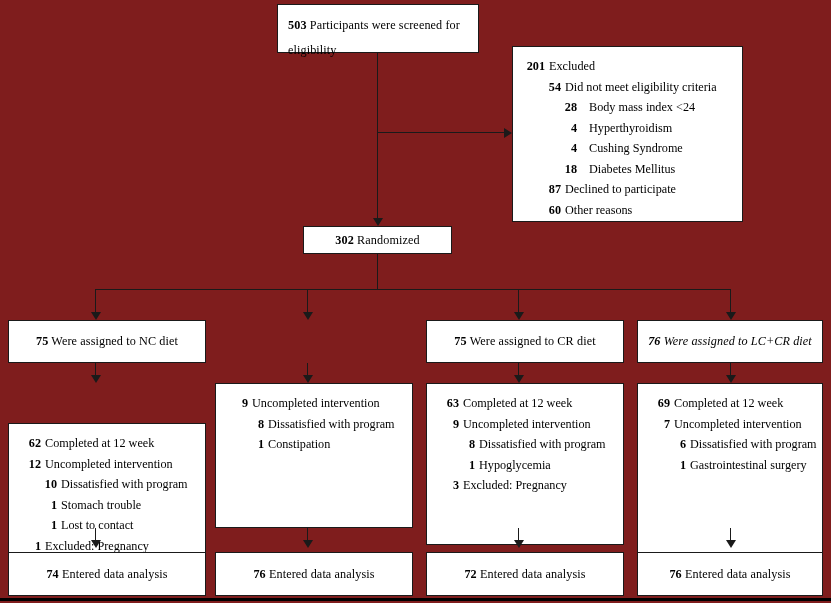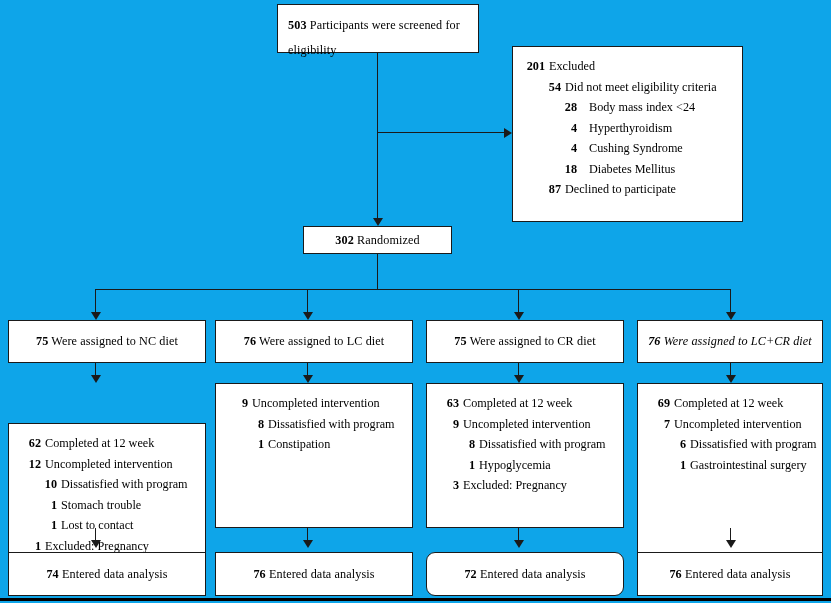--- a/index.html
+++ b/index.html
@@ -8,21 +8,21 @@
     background: #ffffff;
   }
   body {
     font-family: "Liberation Serif", "DejaVu Serif", serif;
     color: #000000;
   }
   #canvas {
     position: relative;
     width: 831px;
     height: 603px;
-    background: #0ea5e9;
+    background: #7f1d1d;
     overflow: hidden;
   }
 
   
   .box {
     position: absolute;
     box-sizing: border-box;
     border: 1.6px solid #1a1a1a;
     background: #ffffff;
   }
@@ -157,20 +157,24 @@
       <span class="lbl">Cushing  Syndrome</span>
     </div>
     <div class="row ind-2">
       <span class="num">18</span>
       <span class="lbl">Diabetes  Mellitus</span>
     </div>
     <div class="row ind-1">
       <span class="num">87</span>
       <span class="lbl">Declined  to participate</span>
     </div>
+    <div class="row ind-1">
+      <span class="num">60</span>
+      <span class="lbl">Other reasons</span>
+    </div>
   </div>
 
   <div class="box box-center" style="left:303px; top:226px; width:149px; height:28px;">
     <div class="line t-center">
       <span class="num">302</span>
       <span class="lbl">Randomized</span>
     </div>
   </div>
 
   <div class="vline" style="left:377px; top:254px; height:36px;"></div>
@@ -226,26 +230,20 @@
   <div class="vline" style="left:95px; top:528px; height:14px;"></div>
   <div class="arrow-down" style="left:91px; top:540px;"></div>
 
   <div class="box box-center" style="left:8px; top:552px; width:198px; height:44px;">
     <div class="line t-center">
       <span class="num">74</span>
       <span class="lbl">Entered  data analysis</span>
     </div>
   </div>
 
-  <div class="box box-center" style="left:215px; top:320px; width:198px; height:43px;">
-    <div class="line t-center">
-      <span class="num">76</span>
-      <span class="lbl">Were assigned to LC diet</span>
-    </div>
-  </div>
   <div class="vline" style="left:307px; top:363px; height:14px;"></div>
   <div class="arrow-down" style="left:303px; top:375px;"></div>
 
   <div class="box box-pad" style="left:215px; top:383px; width:198px; height:145px;">
     <div class="row ind-0">
       <span class="num">9</span>
       <span class="lbl">Uncompleted intervention</span>
     </div>
     <div class="row ind-1">
       <span class="num">8</span>
@@ -268,21 +266,21 @@
 
   <div class="box box-center" style="left:426px; top:320px; width:198px; height:43px;">
     <div class="line t-center">
       <span class="num">75</span>
       <span class="lbl">Were assigned to CR diet</span>
     </div>
   </div>
   <div class="vline" style="left:518px; top:363px; height:14px;"></div>
   <div class="arrow-down" style="left:514px; top:375px;"></div>
 
-  <div class="box box-pad" style="left:426px; top:383px; width:198px; height:145px;">
+  <div class="box box-pad" style="left:426px; top:383px; width:198px; height:162px;">
     <div class="row ind-0">
       <span class="num">63</span>
       <span class="lbl">Completed at 12 week</span>
     </div>
     <div class="row ind-0">
       <span class="num">9</span>
       <span class="lbl">Uncompleted intervention</span>
     </div>
     <div class="row ind-1">
       <span class="num">8</span>
@@ -293,21 +291,21 @@
       <span class="lbl">Hypoglycemia</span>
     </div>
     <div class="row ind-0">
       <span class="num">3</span>
       <span class="lbl">Excluded: Pregnancy</span>
     </div>
   </div>
   <div class="vline" style="left:518px; top:528px; height:14px;"></div>
   <div class="arrow-down" style="left:514px; top:540px;"></div>
 
-  <div class="box box-center" style="left:426px; top:552px; width:198px; height:44px;border-radius:9px;">
+  <div class="box box-center" style="left:426px; top:552px; width:198px; height:44px;">
     <div class="line t-center">
       <span class="num">72</span>
       <span class="lbl">Entered  data analysis</span>
     </div>
   </div>
 
   <div class="box box-center" style="left:637px; top:320px; width:186px; height:43px;font-style:italic;">
     <div class="line t-center">
       <span class="num">76</span>
       <span class="lbl">Were assigned to LC+CR diet</span>

